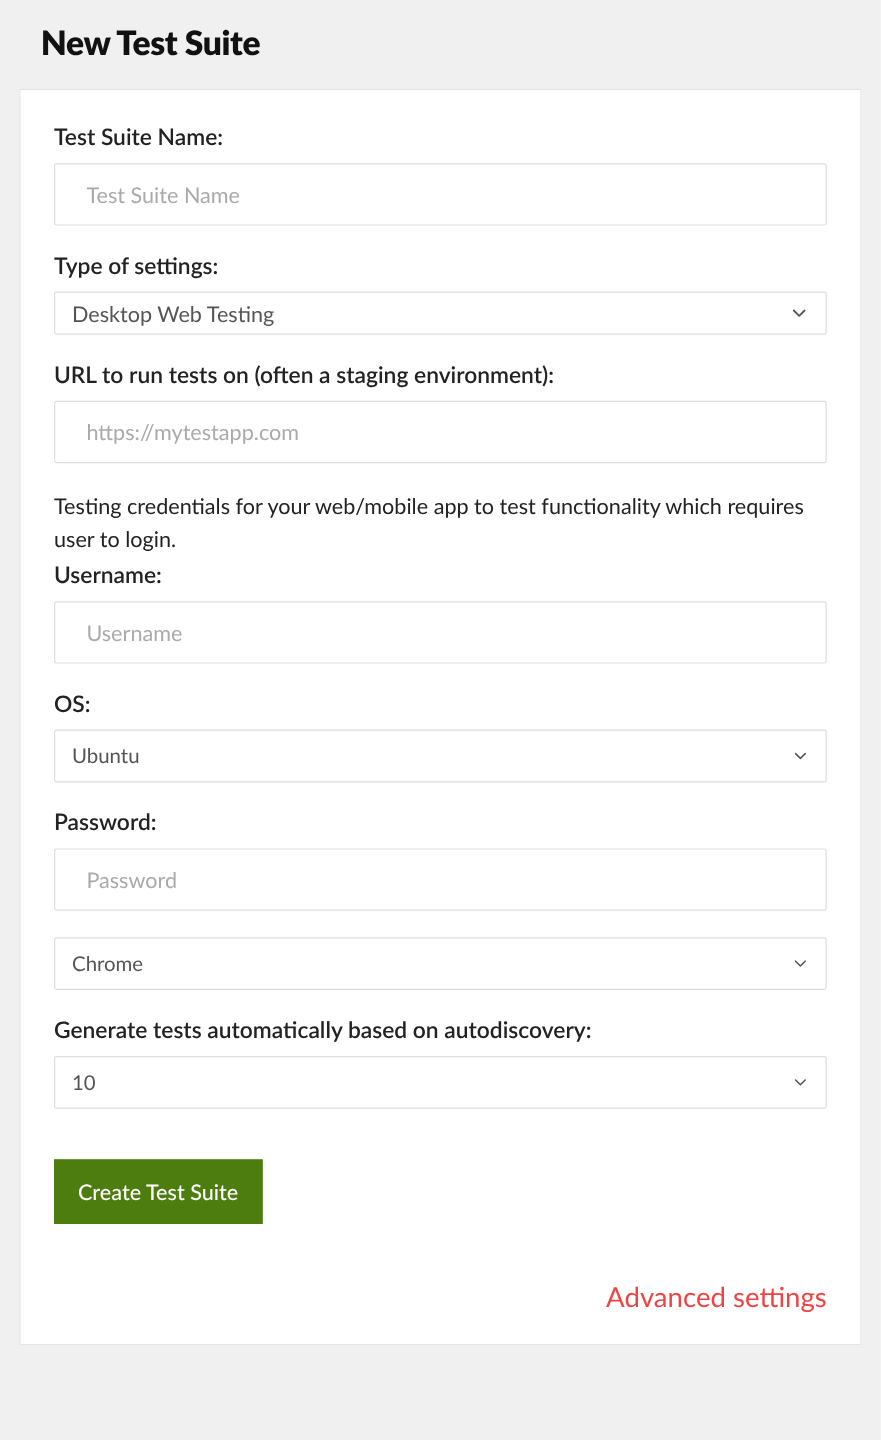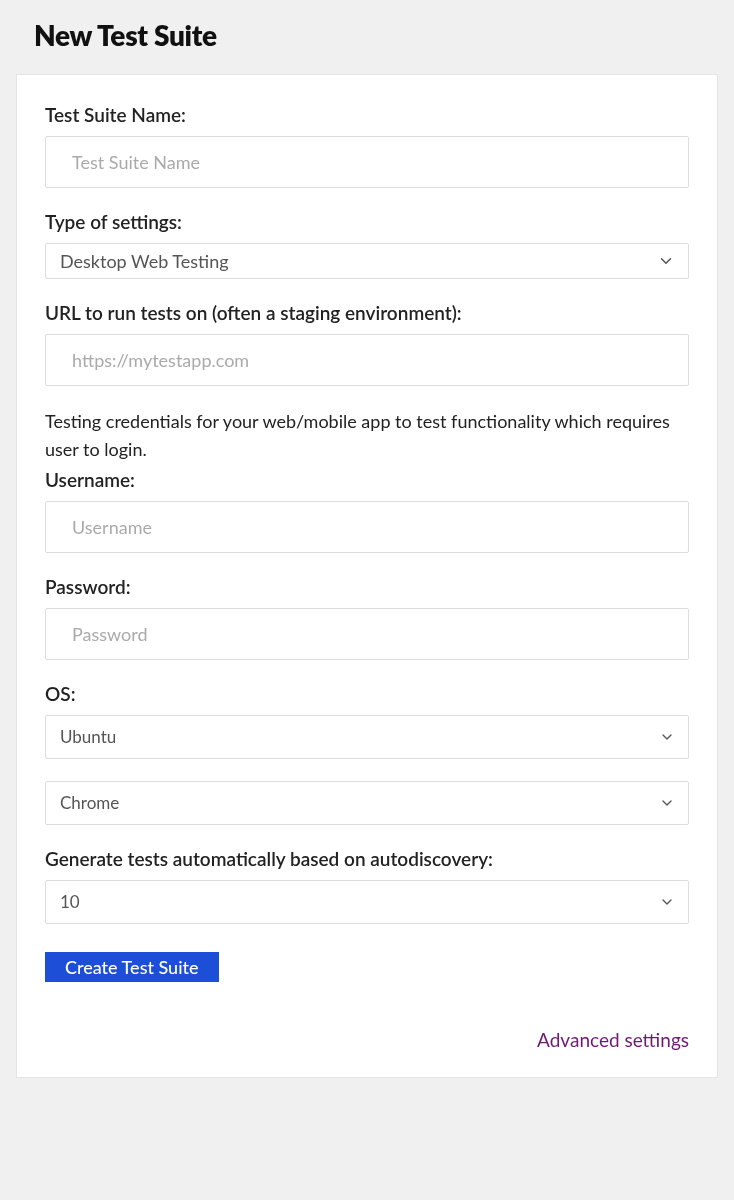--- a/index.html
+++ b/index.html
@@ -82,37 +82,37 @@
   }
   .help-text {
     font-size: 18px;
     color: #222;
     line-height: 1.55;
     margin-bottom: 4px;
     margin-top: 6px;
   }
   .submit-btn {
     display: inline-block;
-    background: #1d4ed8;
+    background: #4d7c0f;
     color: #fff;
     font-size: 18px;
     font-weight: 500;
     border: none;
-    padding: 4px 20px;
+    padding: 16px 20px;
     cursor: pointer;
     font-family: inherit;
-    margin-top: 6px;
+    margin-top: 20px;
   }
   .footer-link-row {
     text-align: right;
     margin-top: 46px;
   }
   .advanced-link {
-    color: #701a75;
-    font-size: 19px;
+    color: #ef4444;
+    font-size: 23px;
     text-decoration: none;
     cursor: pointer;
   }
 </style>
 </head>
 <body>
 
 <h1 class="page-title">New Test Suite</h1>
 
 <div class="card">
@@ -147,42 +147,42 @@
   
   <p class="help-text">Testing credentials for your web/mobile app to test functionality which requires user to login.</p>
 
   
   <div class="form-group">
     <label class="form-label">Username:</label>
     <input type="text" class="form-control" placeholder="Username" style="">
   </div>
 
   
+  <div class="form-group small">
+    <label class="form-label">OS:</label>
+    <div class="select-wrap">
+      <div class="select-display">
+        <span>Ubuntu</span>
+      </div>
+      <span class="chevron">
+        <svg width="16" height="16" viewBox="0 0 24 24" fill="none" stroke="#555" stroke-width="2" stroke-linecap="round" stroke-linejoin="round">
+            <polyline points="6 9 12 15 18 9"></polyline>
+          </svg>
+      </span>
+    </div>
+  </div>
+
+  
   <div class="form-group">
     <label class="form-label">Password:</label>
     <input type="password" class="form-control" placeholder="Password" style="">
   </div>
 
   
   <div class="form-group small">
-    <label class="form-label">OS:</label>
-    <div class="select-wrap">
-      <div class="select-display">
-        <span>Ubuntu</span>
-      </div>
-      <span class="chevron">
-        <svg width="16" height="16" viewBox="0 0 24 24" fill="none" stroke="#555" stroke-width="2" stroke-linecap="round" stroke-linejoin="round">
-            <polyline points="6 9 12 15 18 9"></polyline>
-          </svg>
-      </span>
-    </div>
-  </div>
-
-  
-  <div class="form-group small">
     <div class="select-wrap">
       <div class="select-display">
         <span>Chrome</span>
       </div>
       <span class="chevron">
         <svg width="16" height="16" viewBox="0 0 24 24" fill="none" stroke="#555" stroke-width="2" stroke-linecap="round" stroke-linejoin="round">
             <polyline points="6 9 12 15 18 9"></polyline>
           </svg>
       </span>
     </div>

